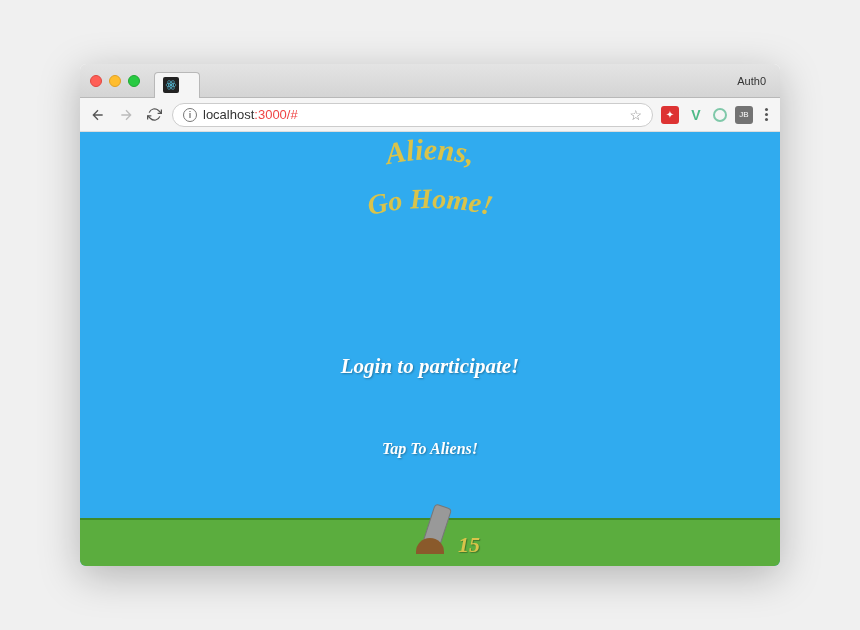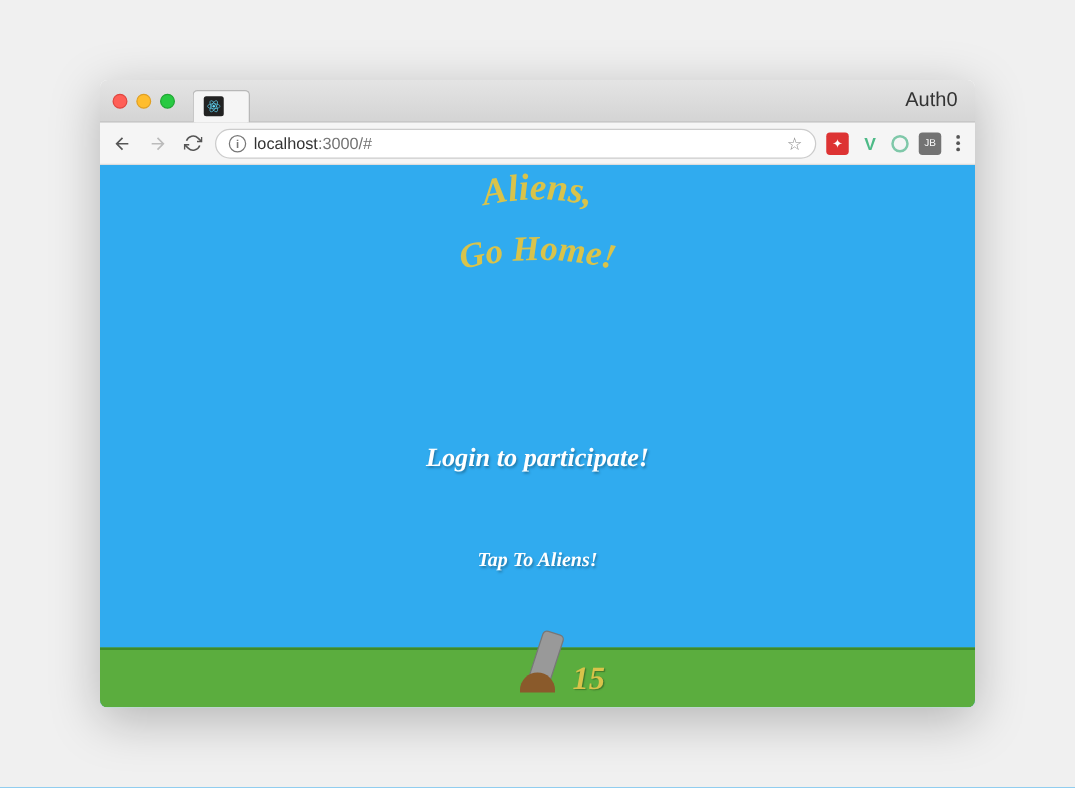--- a/index.html
+++ b/index.html
@@ -59,21 +59,21 @@
       margin-right: 6px;
       background: #222;
       border-radius: 2px;
       display: flex;
       align-items: center;
       justify-content: center;
     }
     .tab-favicon svg { width: 12px; height: 12px; }
     .profile-label {
       margin-left: auto;
-      font-size: 16px;
+      font-size: 11px;
       color: #333;
       padding-right: 4px;
     }
     .addr-bar {
       height: 34px;
       background: #f5f5f5;
       display: flex;
       align-items: center;
       padding: 0 8px;
       gap: 8px;
@@ -101,21 +101,21 @@
       gap: 6px;
       font-size: 13px;
       color: #333;
     }
     .url-box .info-icon {
       width:14px; height:14px; border:1.2px solid #777; border-radius:50%;
       display:flex; align-items:center; justify-content:center;
       font-size:9px; color:#777; font-weight:bold;
     }
     .url-text { flex:1; }
-    .url-text .dim { color:#737373;margin-top:16px; }
+    .url-text .dim { color:#ef4444;margin-top:16px; }
     .star-icon { color:#888; font-size:14px; }
     .ext-icons { display:flex; gap:8px; align-items:center; }
     .ext { width:18px; height:18px; border-radius:3px; display:flex; align-items:center; justify-content:center; font-size:10px; }
     .ext.red { background:#d33; color:#fff; }
     .ext.v { color:#4dba87; font-weight:bold; font-size:14px; }
     .ext.circle { border:2px solid #7fc8a9; border-radius:50%; width:14px; height:14px; }
     .ext.dark { background:#737373; color:#fff; font-size:8px; }
     .menu-dots { display:flex; flex-direction:column; gap:2px; padding:0 4px; }
     .menu-dots span { width:3px; height:3px; background:#555; border-radius:50%; }
     .viewport {
@@ -179,21 +179,21 @@
       background:#8a5a2b;
       border-radius:14px 14px 0 0;
     }
     .score {
       position:absolute;
       bottom:8px;
       left:54%;
       font-family: Georgia, serif;
       font-style:italic;
       font-weight:bold;
-      font-size:26px;
+      font-size:22px;
       color:#d9c34a;
       text-shadow:1px 1px 1px rgba(0,0,0,0.3);
     }
   </style>
 </head>
 <body>
 
 <div class="browser-frame">
   <div class="tab-bar">
     <div class="traffic-lights">

